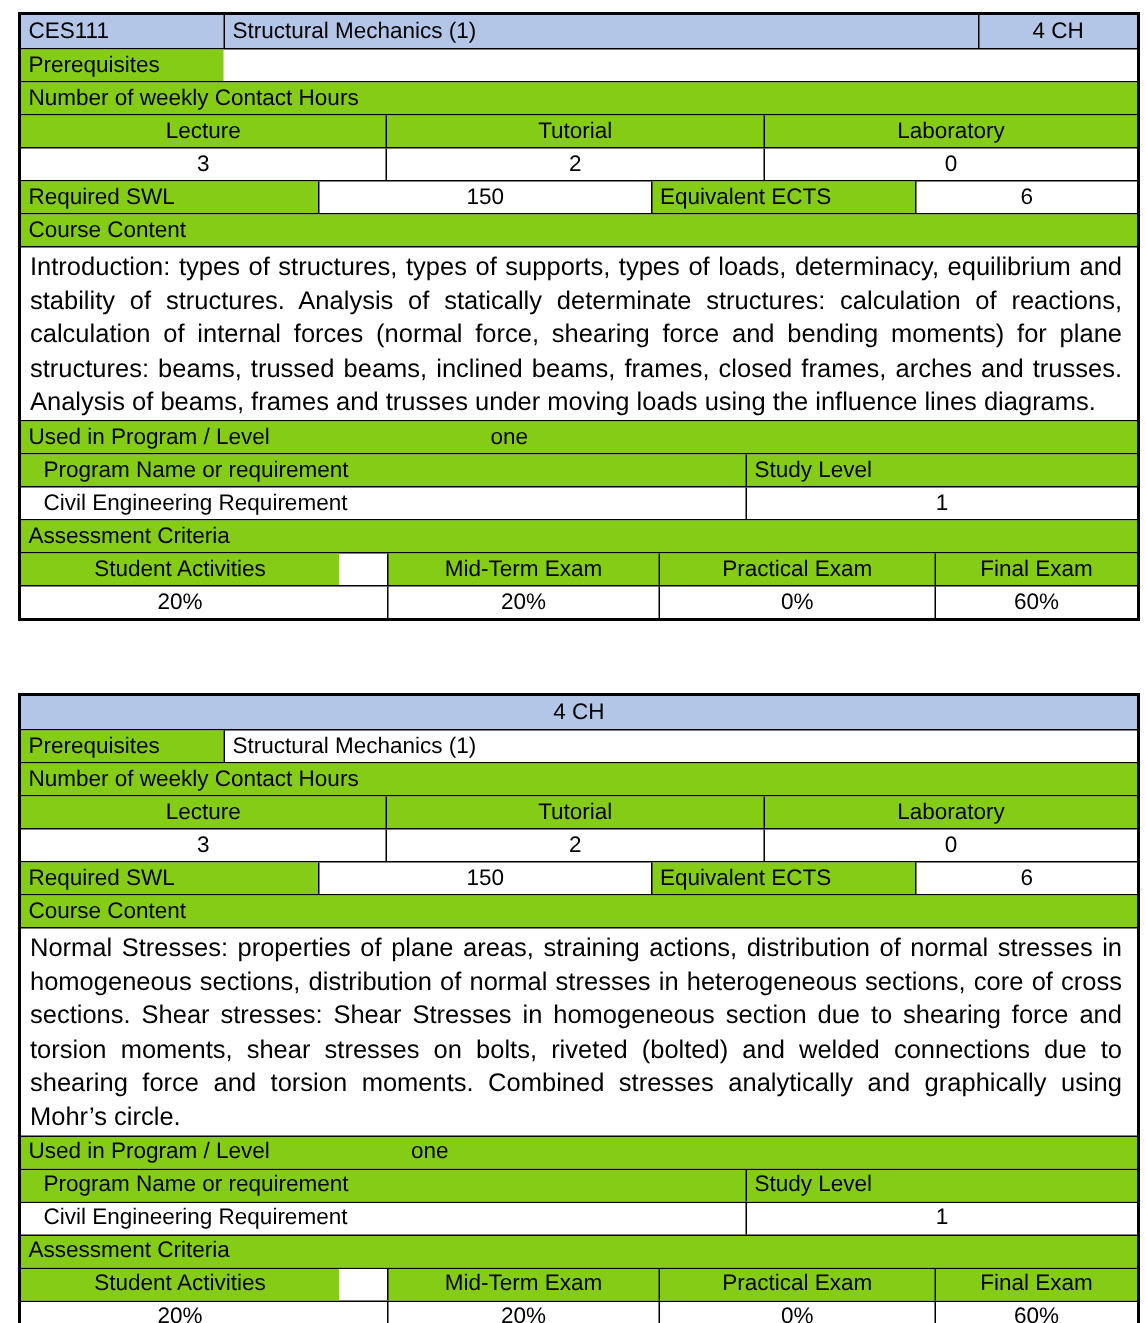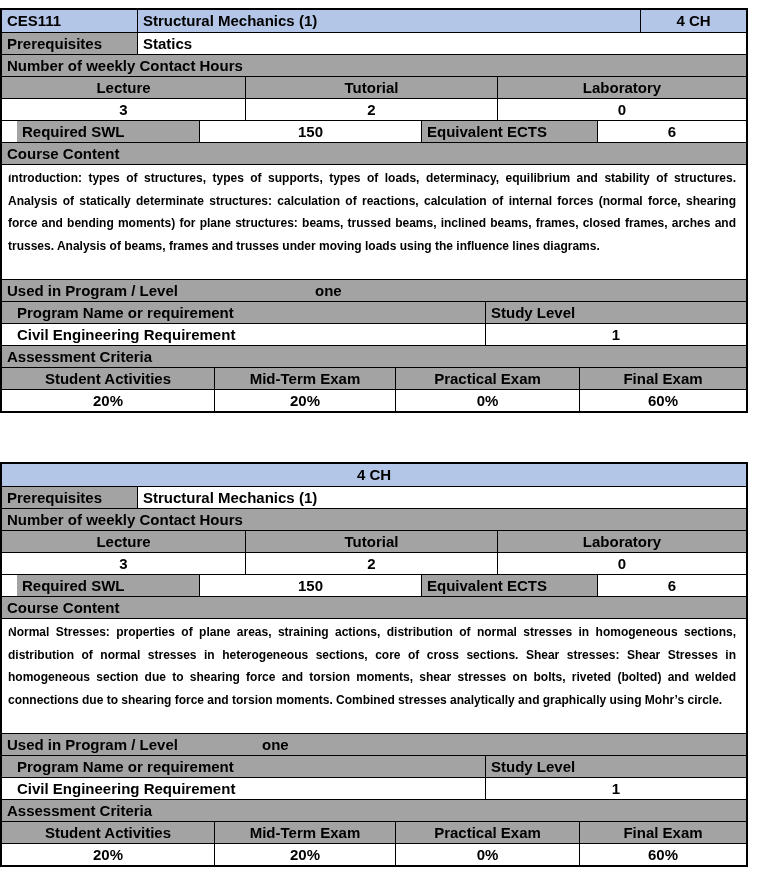--- a/index.html
+++ b/index.html
@@ -6,25 +6,24 @@
   html, body {
     margin: 0; padding: 0;
     width: 764px; height: 882px;
     background: #ffffff;
     font-family: "Liberation Sans", sans-serif;
     color: #000000;
     position: relative;
   }
   .course-table {
     position: absolute;
-    left: 0;
+    left: 12px;
     width: 748px;
     border: 2px solid #000000;
     background: #ffffff;
-    font-weight: bold;
   }
   .t1 { top: 8px; }
   .t2 { top: 462px; }
   .row {
     display: flex;
     align-items: stretch;
     border-top: 1px solid #000000;
     min-height: 22px;
   }
   .row:first-child { border-top: none; }
@@ -33,61 +32,59 @@
     display: flex;
     align-items: center;
     padding: 1px 5px;
     font-size: 15px;
     line-height: 1.15;
     overflow: hidden;
     white-space: nowrap;
   }
   .cell:first-child { border-left: none; }
   .blue  { background: #b4c6e7; }
-  .green { background: #a3a3a3; }
+  .green { background: #84cc16; }
   .center { justify-content: center; }
   .flex1 { flex: 1; }
   
   .w-code  { width: 135px; }
   .w-title { width: 503px; }
   .w-lec   { width: 243px; }
   .w-tut   { width: 252px; }
-  .w-swl   { width: 182px; margin-left: 15px; }
+  .w-swl   { width: 198px; }
   .w-swlv  { width: 222px; }
   .w-ects  { width: 176px; }
   .w-prog  { width: 483px; padding-left: 15px; }
   .w-as1   { width: 212px; }
-  .w-as2   { width: 181px; }
+  .w-as2   { width: 181px; margin-left: 32px; }
   .w-as3   { width: 184px; }
   .content-cell {
     display: block;
     white-space: normal;
     text-align: justify;
     padding: 2px 10px 0 6px;
-    font-size: 12px;
+    font-size: 17px;
     line-height: 22.6px;
     min-height: 114px;
-    border-radius: 30px;
   }
   .used-label { display: inline-block; }
   .t1 .used-label { width: 308px; }
   .t2 .used-label { width: 255px; }
 </style>
 </head>
 <body>
 
 <div class="course-table t1">
   <div class="row">
     <div class="cell blue w-code">CES111</div>
     <div class="cell blue w-title">Structural Mechanics (1)</div>
     <div class="cell blue flex1 center">4 CH</div>
   </div>
   <div class="row">
     <div class="cell green w-code">Prerequisites</div>
-    <div class="cell flex1">Statics</div>
   </div>
   <div class="row">
     <div class="cell green flex1">Number of weekly Contact Hours</div>
   </div>
   <div class="row">
     <div class="cell green w-lec center">Lecture</div>
     <div class="cell green w-tut center">Tutorial</div>
     <div class="cell green flex1 center">Laboratory</div>
   </div>
   <div class="row">

